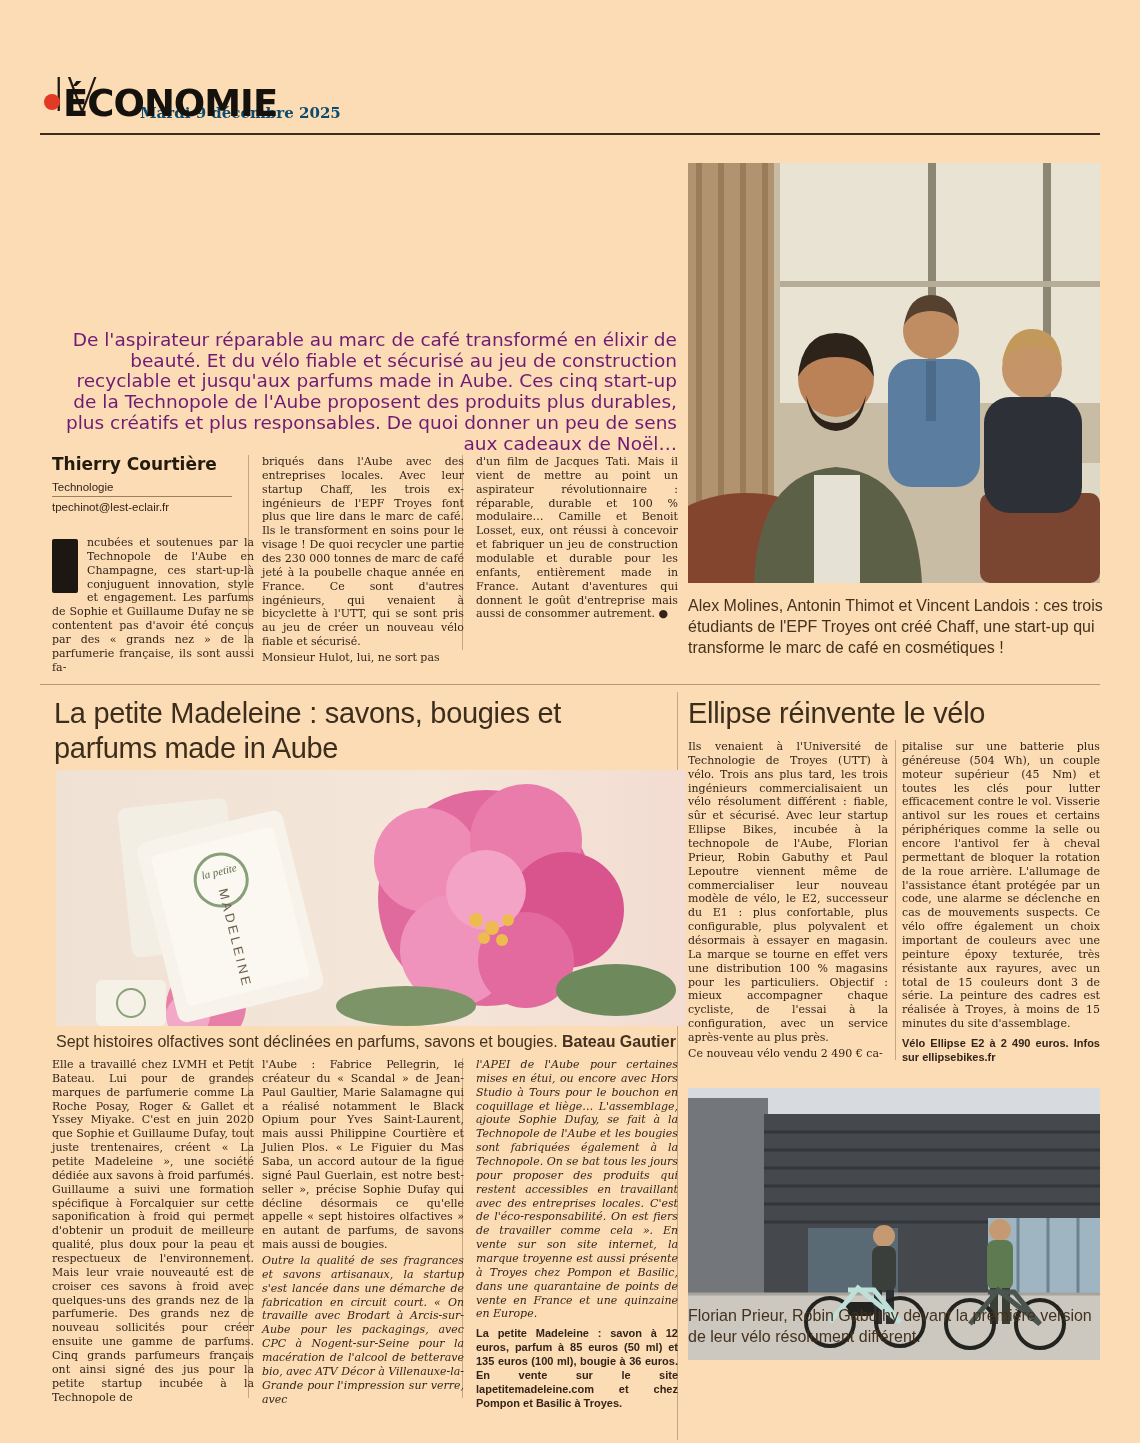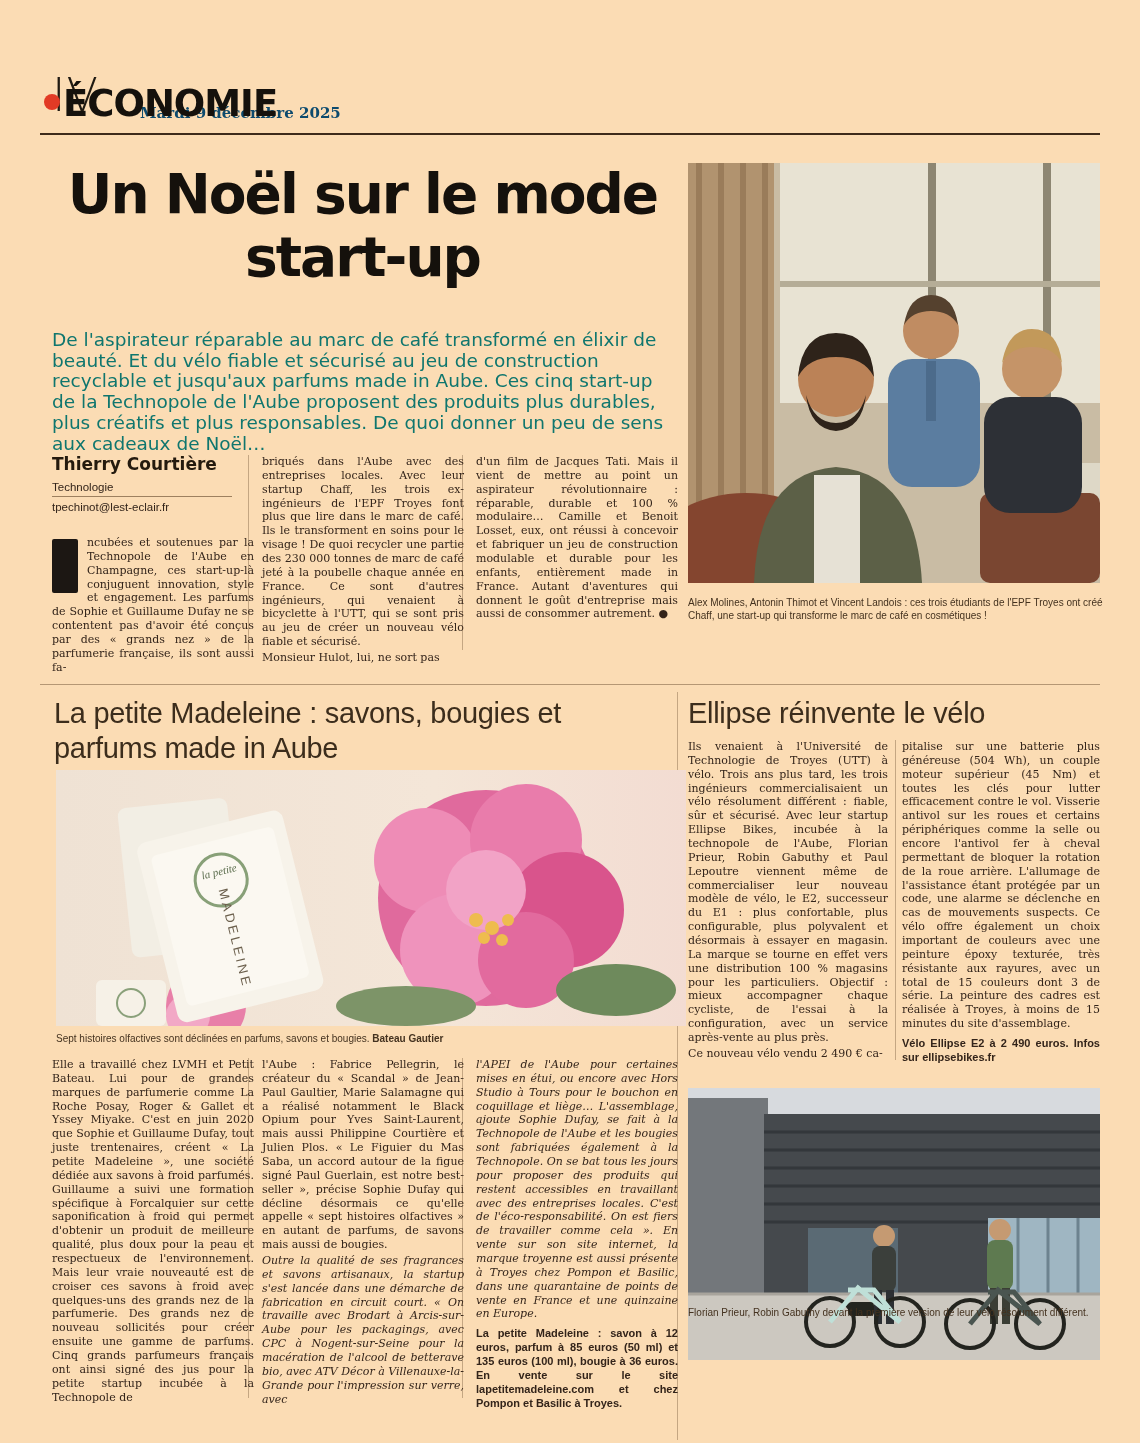--- a/index.html
+++ b/index.html
@@ -18,48 +18,47 @@
   .folio{font-family:"DejaVu Sans",sans-serif;font-weight:200;font-size:46px;color:#201a12;letter-spacing:1px;}
   .date{font-family:"DejaVu Serif",serif;font-weight:bold;font-size:15px;color:#0c4a6e;}
   .section-banner{font-family:"DejaVu Sans",sans-serif;font-weight:bold;font-size:37px;letter-spacing:-1px;color:#15110c;white-space:nowrap;}
   .red-dot{display:inline-block;width:16px;height:16px;border-radius:50%;background:var(--accent-red);margin-right:3px;vertical-align:6px;}
   .hrule{background:#3d2b1b;height:2px;}
   .hairline{background:rgba(95,66,38,.45);height:1px;}
   .vline{background:rgba(95,66,38,.35);width:1px;}
 
   
   .headline{font-family:"DejaVu Sans",sans-serif;font-weight:bold;font-size:55px;line-height:1.15;letter-spacing:-2px;color:#15110c;text-align:center;}
-  .lede{font-family:"DejaVu Sans",sans-serif;font-size:18.5px;line-height:1.12;color:#0f766e;text-align:left;}
+  .lede{font-family:"DejaVu Sans",sans-serif;font-size:18.5px;line-height:1.12;color:#701a75;text-align:right;}
   .by-name{font-family:"DejaVu Sans",sans-serif;font-weight:bold;font-size:17px;line-height:1.1;color:#241a0e;}
   .by-role{font-family:"Liberation Sans",sans-serif;font-size:11.5px;color:#33241a;padding-bottom:3px;border-bottom:1px solid rgba(95,66,38,.6);margin-top:7px;}
   .by-mail{font-family:"Liberation Sans",sans-serif;font-size:11.5px;color:#33241a;margin-top:4px;}
 
   .bodycol p{margin:0 0 2px 0;font-size:11px;line-height:1.26;text-align:justify;color:#33241a;}
   .dropcap{float:left;width:26px;height:54px;margin:3px 9px 0 0;background:#1c1713;border-radius:2px;font-size:0;}
 
-  .caption{font-family:"Liberation Sans",sans-serif;font-size:10px;line-height:1.3;color:#44321f;}
+  .caption{font-family:"Liberation Sans",sans-serif;font-size:16px;line-height:1.3;color:#44321f;}
   .caption b{font-weight:bold;}
   .note{font-family:"Liberation Sans",sans-serif;font-weight:bold;font-size:11.8px;line-height:1.28;color:#2e2012;margin-top:6px !important;text-align:center;}
 
   .sec-title{font-family:"Liberation Sans",sans-serif;font-weight:normal;font-size:29px;line-height:1.2;color:#3c2d1c;letter-spacing:-.3px;}
 
   .photo-frame{display:block;}
   svg{display:block;}
 </style>
 </head>
 <body>
 
 <div class="page">
 
   <div class="abs folio" style="left:52px;top:68px;">IV</div>
   <div class="abs date" style="left:140px;top:104px;">Mardi 9 décembre 2025</div>
   <div class="abs section-banner" style="left:0;right:0;top:82px;text-align:left;padding-left:44px;"><span class="red-dot"></span><span>ÉCONOMIE</span></div>
   <div class="abs hrule" style="left:40px;top:133px;width:1060px;"></div>
 
-  <div class="abs headline" style="left:40px;top:163px;width:645px;">Un Noël sur le mode start-up</div>
   <div class="abs lede" style="left:52px;top:330px;width:625px;">De l'aspirateur réparable au marc de café transformé en élixir de beauté. Et du vélo fiable et sécurisé au jeu de construction recyclable et jusqu'aux parfums made in Aube. Ces cinq start-up de la Technopole de l'Aube proposent des produits plus durables, plus créatifs et plus responsables. De quoi donner un peu de sens aux cadeaux de Noël…</div>
 
   <div class="abs" style="left:52px;top:455px;width:180px;">
     <div class="by-name">Thierry Courtière</div>
     <div class="by-role">Technologie</div>
     <div class="by-mail">tpechinot@lest-eclair.fr</div>
   </div>
 
   <div class="abs bodycol" style="left:52px;top:536px;width:202px;">
     <p><span class="dropcap">I</span><span>ncubées et soutenues par la Technopole de l'Aube en Champagne, ces start-up-là conjuguent innovation, style et engagement. Les parfums de Sophie et Guillaume Dufay ne se contentent pas d'avoir été conçus par des « grands nez » de la parfumerie française, ils sont aussi fa-</span></p>

